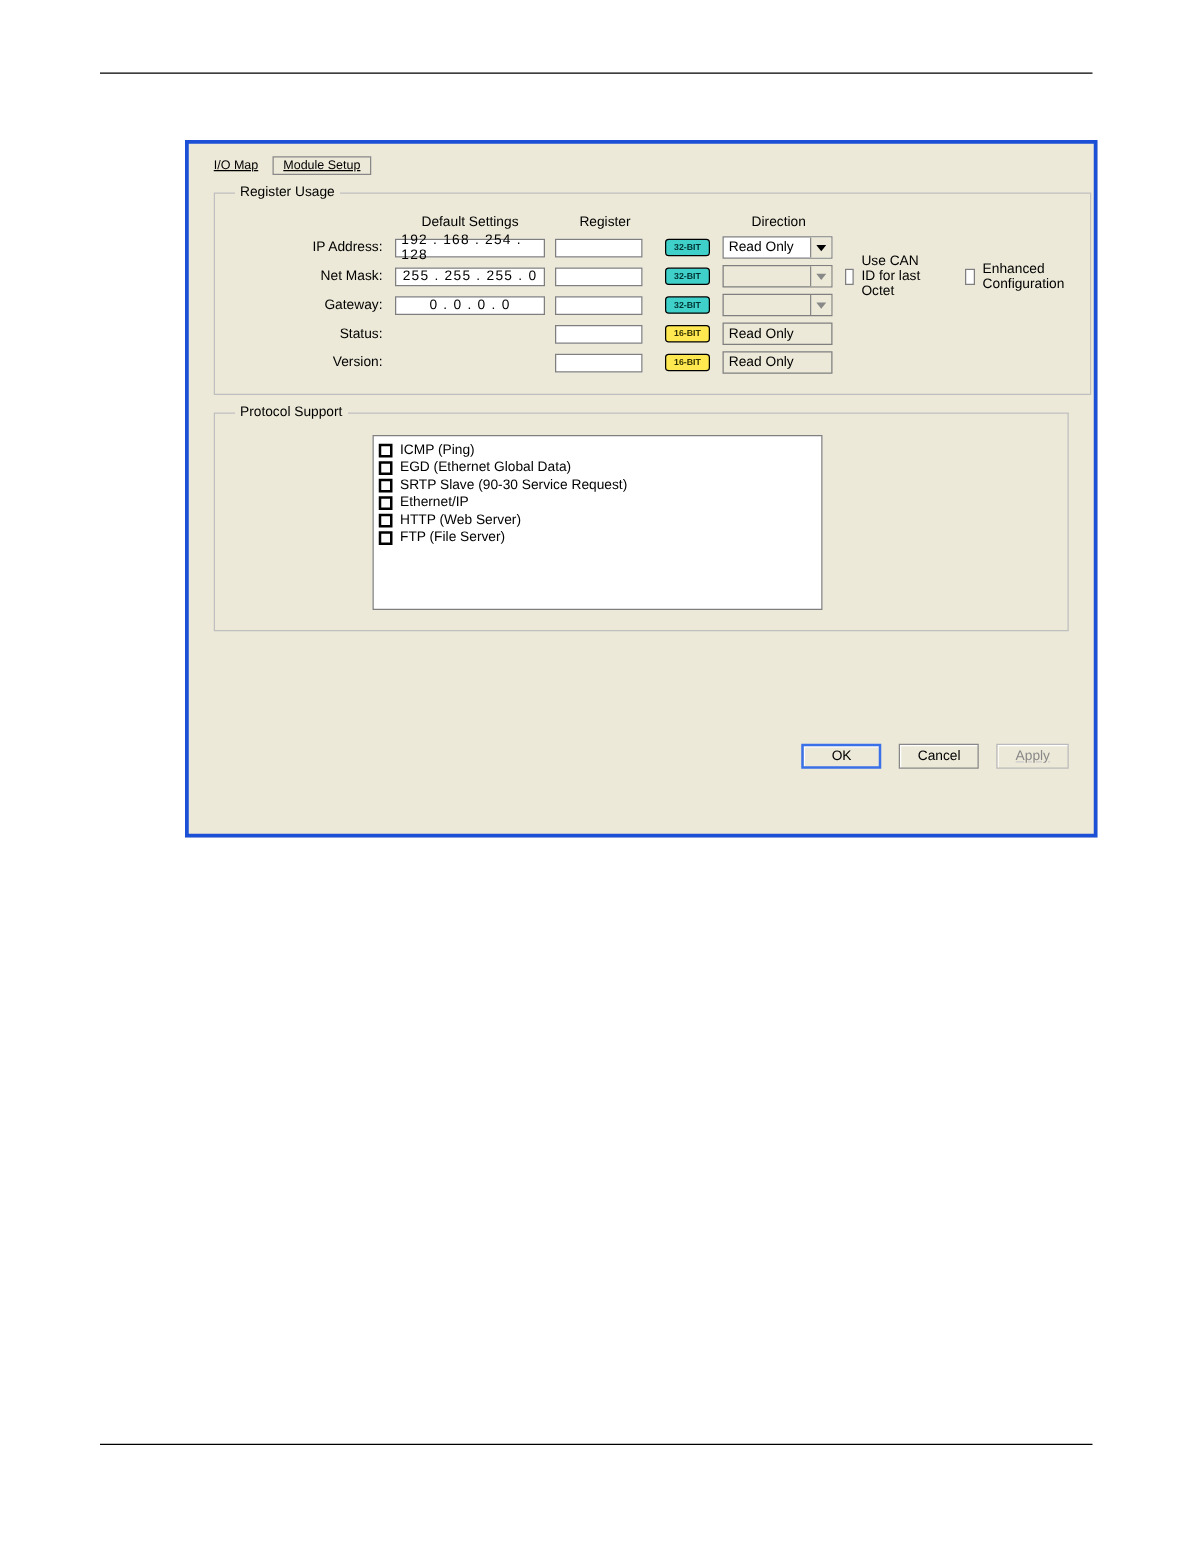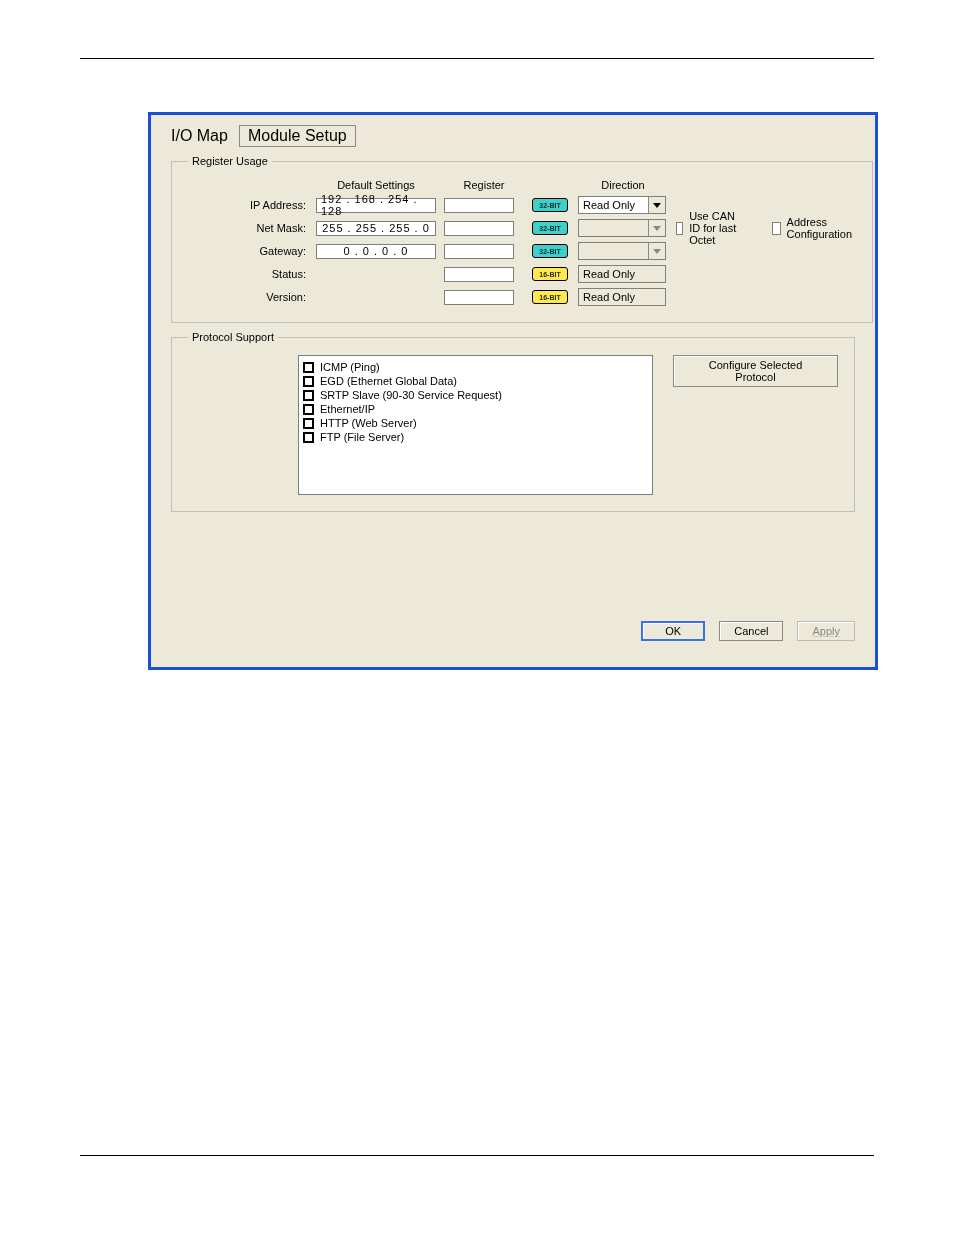--- a/index.html
+++ b/index.html
@@ -68,22 +68,23 @@
     height: calc(100% - 24px);
     box-sizing: border-box;
   }
   .tabs {
     margin-left: 4px;
     margin-bottom: 4px;
   }
   .tab {
     display: inline-block;
     padding: 2px 8px;
-    font-size: 16px;
+    font-size: 10px;
     cursor: pointer;
+    text-decoration: underline;
   }
   .tab.active {
     border: 1px solid #888;
     background: #ece9d8;
     padding: 1px 8px;
   }
   fieldset {
     border: 1px solid #bfbfbf;
     margin: 8px 12px;
     padding: 12px 16px 16px 16px;
@@ -217,21 +218,21 @@
   }
   .btn.disabled {
     color: #888;
     border: 1px solid #bbb;
     text-decoration: underline;
     text-decoration-color: #ccc;
   }
   .dlg-buttons {
     position: absolute;
     right: 20px;
-    bottom: 2px;
+    bottom: 28px;
     display: flex;
     gap: 14px;
     align-items: center;
   }
   .side-checks {
     display: flex;
     gap: 24px;
   }
 </style>
 </head>
@@ -272,21 +273,21 @@
               </svg>
           </span>
         </div>
         <div class="side-checks" style="grid-row: span 3;">
           <div class="check-row">
             <span class="chkbox"></span>
             <span>Use CAN ID for last Octet</span>
           </div>
           <div class="check-row">
             <span class="chkbox"></span>
-            <span>Address Configuration</span>
+            <span>Enhanced Configuration</span>
           </div>
         </div>
 
         <div class="rlabel">Net Mask:</div>
         <div class="ipbox">255 . 255 . 255 .   0</div>
         <div class="txtbox"></div>
         <span class="bitbadge bit32">32-BIT</span>
         <div class="selectwrap disabled">
           <span></span>
           <span class="seldrop disabled">
@@ -324,21 +325,21 @@
         <span class="bitbadge bit16">16-BIT</span>
         <div class="selectwrap disabled" style="color:#000;">
           <span>Read Only</span>
         </div>
         <div></div>
       </div>
     </fieldset>
 
     <fieldset>
       <legend>Protocol Support</legend>
-      <div style="display:flex; gap:20px; align-items:flex-start; margin-left:110px;">
+      <div style="display:flex; gap:20px; align-items:center; margin-left:110px;">
         <div class="proto-list">
           <div class="proto-item">
               <span class="proto-chk"></span>
               <span>ICMP (Ping)</span>
             </div>
           <div class="proto-item">
               <span class="proto-chk"></span>
               <span>EGD (Ethernet Global Data)</span>
             </div>
           <div class="proto-item">
@@ -351,21 +352,20 @@
             </div>
           <div class="proto-item">
               <span class="proto-chk"></span>
               <span>HTTP (Web Server)</span>
             </div>
           <div class="proto-item">
               <span class="proto-chk"></span>
               <span>FTP (File Server)</span>
             </div>
         </div>
-        <button class="btn">Configure Selected Protocol</button>
       </div>
     </fieldset>
 
     <div class="dlg-buttons">
       <button class="btn default">OK</button>
       <button class="btn">Cancel</button>
       <button class="btn disabled">Apply</button>
     </div>
   </div>
 </div>

